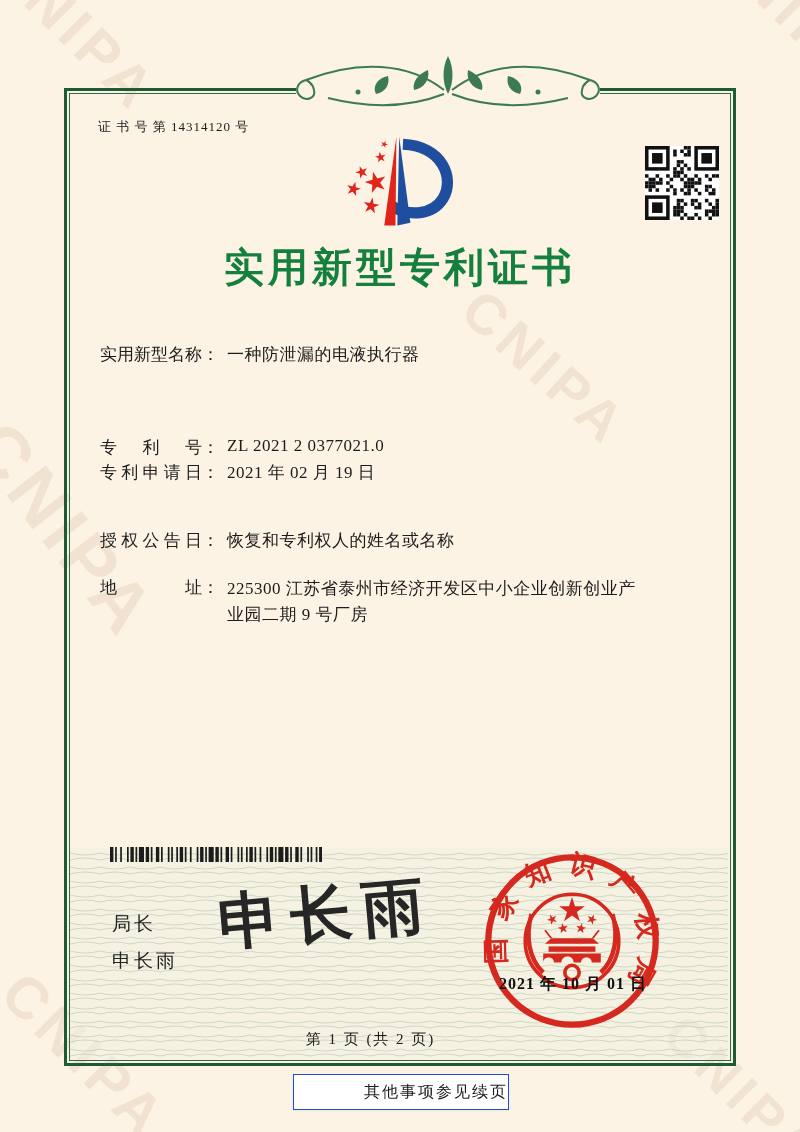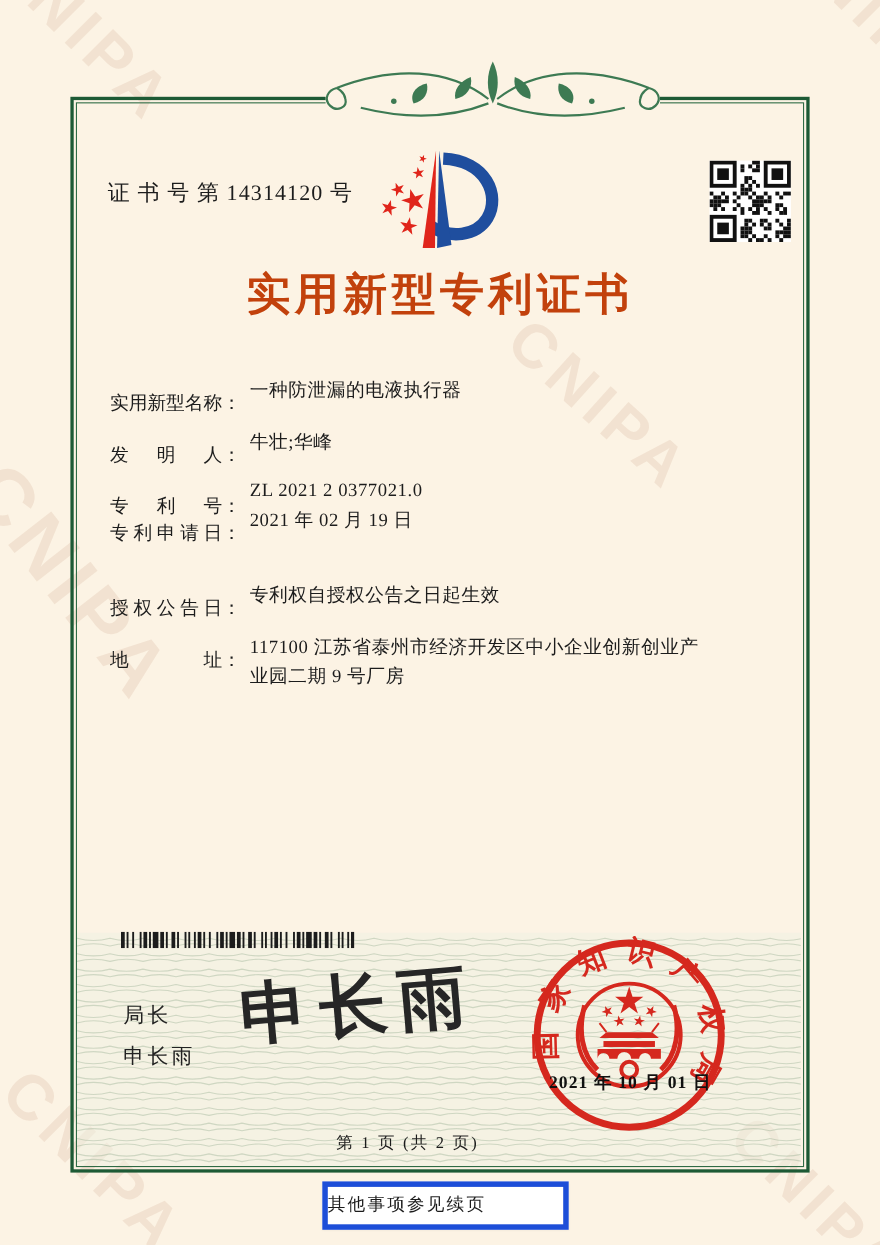--- a/index.html
+++ b/index.html
@@ -12,49 +12,49 @@
   .frame{position:absolute;left:64px;top:88px;width:666px;height:972px;
          border:3px solid #1d5a35;z-index:1;}
   .frame-inner{position:absolute;left:2px;top:2px;right:2px;bottom:2px;border:1px solid #2f6b45;}
   .flourish{position:absolute;left:288px;top:50px;width:320px;height:64px;z-index:2;}
   
   .band{position:absolute;left:70px;top:848px;width:658px;height:212px;z-index:1;}
   .band svg{position:absolute;left:0;top:0;}
   .band path{stroke:rgba(120,152,118,0.30);fill:none;stroke-width:1;}
   .band .bandbg{position:absolute;left:0;top:0;width:100%;height:100%;background:#eef1e2;opacity:.55;}
   
-  .certno{position:absolute;left:98px;top:118px;font-size:20px;letter-spacing:1px;z-index:3;margin-top:44px;}
+  .certno{position:absolute;left:98px;top:118px;font-size:13px;letter-spacing:1px;z-index:3;}
   .logo{position:absolute;left:332px;top:128px;width:140px;height:110px;z-index:3;}
   .qr{position:absolute;left:645px;top:146px;width:74px;height:74px;z-index:3;background:#fff;}
   .title{position:absolute;left:0;width:800px;top:240px;text-align:center;font-size:40px;
-         font-weight:700;letter-spacing:4px;color:#c2410c;z-index:3;}
+         font-weight:700;letter-spacing:4px;color:#15803d;z-index:3;}
   .field{position:absolute;left:100px;width:620px;font-size:17px;z-index:3;}
-  .jlabel{display:inline-block;width:102px;text-align:justify;text-align-last:justify;margin-top:12px;}
+  .jlabel{display:inline-block;width:102px;text-align:justify;text-align-last:justify;}
   .colon{display:inline-block;margin-right:8px;}
   .fvalue{display:inline-block;vertical-align:top;letter-spacing:0.5px;}
   .addr{width:424px;line-height:26px;}
   .pair2{position:absolute;left:360px;top:0;white-space:nowrap;}
   .paras{position:absolute;left:98px;top:662px;width:604px;font-size:17px;line-height:28px;
          text-align:justify;z-index:3;}
   .paras p{margin:0;text-indent:2em;}
   .barcode{position:absolute;left:110px;top:847px;width:212px;height:15px;z-index:3;}
   .signblock{position:absolute;left:112px;top:905px;z-index:4;
              font-family:"Liberation Sans",sans-serif;font-size:19px;font-weight:400;
              letter-spacing:3px;line-height:37px;color:#222;}
   .autograph{position:absolute;left:218px;top:872px;font-size:62px;font-weight:600;
              letter-spacing:10px;color:#262626;transform:rotate(-5deg);z-index:4;
              font-family:"Liberation Serif",serif;}
   .seal{position:absolute;left:482px;top:851px;width:180px;height:180px;z-index:4;}
   .sealdate{position:absolute;left:492px;top:974px;width:162px;text-align:center;font-size:16px;
             font-weight:600;letter-spacing:1px;color:#111;z-index:5;}
   .pageinfo{position:absolute;left:64px;width:613px;top:1030px;text-align:center;font-size:15px;
             letter-spacing:2px;z-index:3;}
   .notebox{position:absolute;left:293px;top:1074px;width:214px;height:34px;background:#ffffff;
-           border:5px solid #1d4ed8;box-shadow:0 1px 2px rgba(0,0,0,.06);line-height:34px;
-           text-align:left;font-size:16px;letter-spacing:2px;z-index:3;}
+           border:1px solid #1d4ed8;box-shadow:0 1px 2px rgba(0,0,0,.06);line-height:34px;
+           text-align:right;font-size:16px;letter-spacing:2px;z-index:3;}
   .ornpath{stroke:#3d7a53;stroke-width:2;fill:none;}
   .ornleaf{fill:#3d7a53;stroke:none;}
 </style>
 </head>
 <body>
 
 <div class="page">
 
   <span class="wm" style="left:-28px;top:-6px;font-size:58px;transform:rotate(45deg);">CNIPA</span>
   <span class="wm" style="left:688px;top:-26px;font-size:58px;transform:rotate(45deg);">CNIPA</span>
@@ -257,34 +257,31 @@
       <rect x="0" y="48" width="24" height="24" fill="#111"></rect>
       <rect x="3.4285714285714284" y="51.42857142857142" width="17.142857142857142" height="17.142857142857142" fill="#fff"></rect>
       <rect x="6.857142857142857" y="54.857142857142854" width="10.285714285714285" height="10.285714285714285" fill="#111"></rect>
     </svg>
 
   <div class="title">实用新型专利证书</div>
 
   <div class="field" style="top:343px">
     <span class="jlabel">实用新型名称</span><span class="colon">：</span><span class="fvalue">一种防泄漏的电液执行器</span>
   </div>
-  <div class="field" style="top:390px">
-    <span class="jlabel">发明人</span><span class="colon">：</span><span class="fvalue">牛壮;华峰</span>
-  </div>
   <div class="field" style="top:436px">
     <span class="jlabel">专利号</span><span class="colon">：</span><span class="fvalue">ZL 2021 2 0377021.0</span>
   </div>
   <div class="field" style="top:461px">
     <span class="jlabel">专利申请日</span><span class="colon">：</span><span class="fvalue">2021 年 02 月 19 日</span>
   </div>
   <div class="field" style="top:529px">
-    <span class="jlabel">授权公告日</span><span class="colon">：</span><span class="fvalue">专利权自授权公告之日起生效</span>
+    <span class="jlabel">授权公告日</span><span class="colon">：</span><span class="fvalue">恢复和专利权人的姓名或名称</span>
   </div>
   <div class="field" style="top:576px">
-    <span class="jlabel">地址</span><span class="colon">：</span><span class="fvalue addr">117100 江苏省泰州市经济开发区中小企业创新创业产业园二期 9 号厂房</span>
+    <span class="jlabel">地址</span><span class="colon">：</span><span class="fvalue addr">225300 江苏省泰州市经济开发区中小企业创新创业产业园二期 9 号厂房</span>
   </div>
 
 
   <svg class="barcode" id="barcode" viewBox="0 0 212 15">
       <rect x="0.0" y="0" width="3.4" height="15" fill="#1c1c1c"></rect>
       <rect x="5.1" y="0" width="1.7" height="15" fill="#1c1c1c"></rect>
       <rect x="10.2" y="0" width="1.7" height="15" fill="#1c1c1c"></rect>
       <rect x="17.0" y="0" width="1.7" height="15" fill="#1c1c1c"></rect>
       <rect x="20.4" y="0" width="3.4" height="15" fill="#1c1c1c"></rect>
       <rect x="25.5" y="0" width="1.7" height="15" fill="#1c1c1c"></rect>

